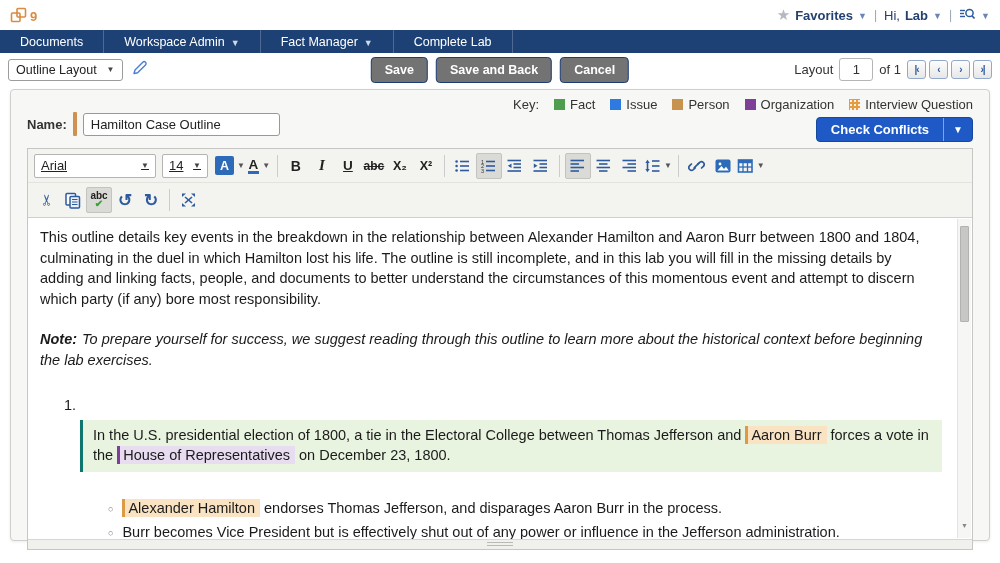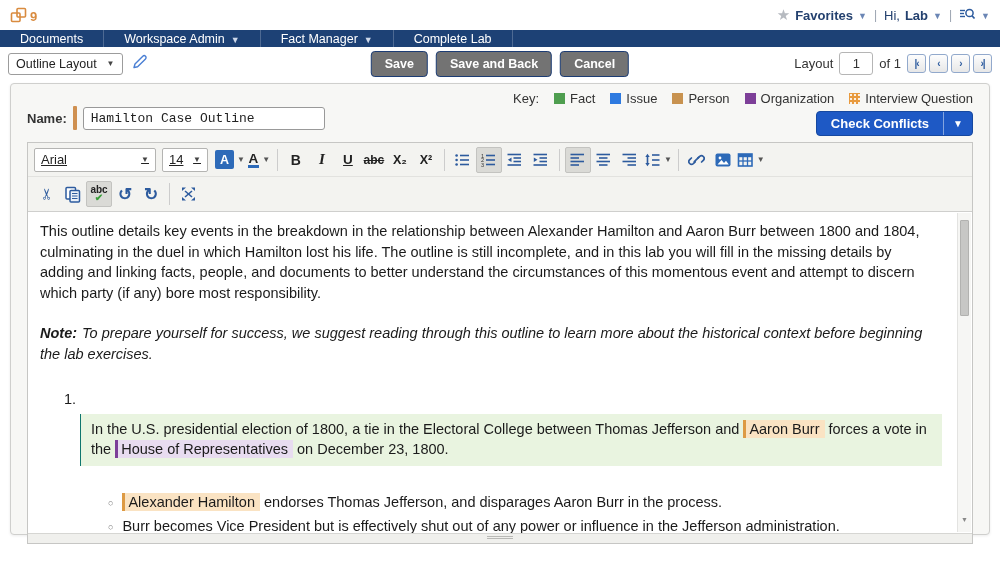--- a/index.html
+++ b/index.html
@@ -11,21 +11,21 @@
   .logo-wrap { display:flex; align-items:flex-end; margin-right:6px; }
   .ws-num { color:#d98b3f; font-size:13px; font-weight:700; margin-left:1px; }
   .app-title { color:#24416f; font-size:15px; margin-left:6px; letter-spacing:.2px; }
   .header-right { margin-left:auto; display:flex; align-items:center; gap:5px; font-size:13px; color:#24416f; }
   .star { color:#b6bac0; font-size:15px; }
   .hdr-bold { font-weight:700; color:#24416f; }
   .hdr-sep { color:#9aa3b0; font-size:12px; margin:0 2px; }
   .chev { color:#6b86b5; font-size:9px; transform:translateY(1px); display:inline-block; }
 
   
-  .navbar { height:17px; background:#1d4175; display:flex; align-items:stretch; }
+  .navbar { height:23px; background:#1d4175; display:flex; align-items:stretch; }
   .nav-item { display:flex; align-items:center; gap:6px; color:#fff; font-size:12.5px; padding:0 20px; border-right:1px solid rgba(255,255,255,.22); cursor:pointer; }
   .nav-item .chev { color:#cdd8ea; }
 
   
   .action-bar { height:33px; position:relative; display:flex; align-items:center; padding:0 8px; background:#fff; }
   .layout-select { display:flex; align-items:center; gap:10px; border:1px solid #9c9c9c; border-radius:3px; background:#fff; padding:3px 7px; font-size:12.5px; color:#222; cursor:pointer; }
   .sel-arrow { font-size:8px; color:#444; }
   .pencil { margin-left:8px; cursor:pointer; }
   .center-btns { position:absolute; left:50%; transform:translateX(-50%); display:flex; gap:8px; }
   .btn-navy { background:#737373; border:1px solid #1c3c74; color:#fff; font-size:12.5px; font-weight:700; padding:5px 13px; border-radius:4px; cursor:pointer; font-family:inherit; }
@@ -33,21 +33,21 @@
   .record-input { width:34px; height:23px; border:1px solid #b5b5b5; border-radius:3px; text-align:center; font-size:13px; color:#333; font-family:inherit; }
   .rec-btns { display:flex; gap:3px; }
   .rec-btn { width:19px; height:19px; border:1px solid #92a9cc; border-radius:3px; background:linear-gradient(#fdfdfd,#e7e7e7); color:#2d5b9e; font-size:10px; font-weight:700; display:flex; align-items:center; justify-content:center; cursor:pointer; letter-spacing:-1px; padding:0; font-family:inherit; }
 
   
   .panel { margin:3px 10px 0; height:452px; border:1px solid #cfcfcd; border-radius:4px; background:#f7f7f5; box-shadow:0 1px 3px rgba(0,0,0,.08); }
   .panel-top { display:flex; justify-content:space-between; padding:4px 16px 2px; }
   .name-group { display:flex; align-items:center; gap:6px; margin-top:12px; }
   .name-label { font-size:13px; font-weight:700; color:#333; }
   .name-accent { width:4px; height:24px; background:#cf9050; border-radius:1px; }
-  .name-input { width:242px; height:23px; border:1px solid #999; border-radius:3px; padding:0 7px; font-size:13px; color:#222; font-family:Liberation Mono, monospace; background:#fff; }
+  .name-input { width:197px; height:23px; border:1px solid #999; border-radius:3px; padding:0 7px; font-size:13px; color:#222; font-family:Liberation Sans, sans-serif; background:#fff; }
   .right-col { display:flex; flex-direction:column; align-items:flex-end; }
   .key-row { display:flex; align-items:center; gap:15px; font-size:13px; color:#333; margin-top:3px; }
   .key-item { display:flex; align-items:center; gap:5px; }
   .swatch { width:11px; height:11px; display:inline-block; }
   .swatch.dotted { background-image:radial-gradient(rgba(255,255,255,.85) 26%, transparent 30%); background-size:4px 4px; }
   .conflicts-btn { margin-top:5px; display:flex; align-items:stretch; background:#1e59c5; border:1px solid #1648a0; border-radius:4px; overflow:hidden; cursor:pointer; }
   .conflicts-main { color:#fff; font-size:13px; font-weight:700; padding:4px 14px; }
   .conflicts-chev { border-left:1px solid rgba(255,255,255,.45); color:#fff; font-size:10px; display:flex; align-items:center; padding:0 9px; }
 
   
@@ -76,21 +76,21 @@
   .spell .abc { font-size:10px; font-weight:700; color:#222; }
   .spell .chk { font-size:10px; color:#3a9e3a; font-weight:700; }
 
   
   .content { position:relative; background:#fff; border-top:1px solid #cfcfcd; height:322px; overflow:hidden; padding:9px 28px 0 12px; font-size:14.5px; line-height:20.5px; color:#1b1b1b; }
   .note-line { margin-top:20px; }
   .note-label { font-weight:700; font-style:italic; }
   .note-text { font-style:italic; margin-left:5px; }
   .num-item { margin-left:24px; }
   .item1 { margin-top:25px; }
-  .fact-block { margin:4px 2px 0 16px; background:#e9f4e0; border-left:1px solid #0f766e; padding:5px 10px 6px; }
+  .fact-block { margin:4px 2px 0 16px; background:#e9f4e0; border-left:3px solid #0f766e; padding:5px 10px 6px; }
   .hl { padding:1px 5px 1px 3px; }
   .hl-person { background:#fae3c3; border-left:3px solid #dd9a44; }
   .hl-org { background:#e8dcf0; border-left:3px solid #7d3f98; }
   .sub-list { margin:26px 0 0 68px; }
   .sub-item { display:flex; align-items:baseline; gap:9px; margin-top:2px; }
   .circ { color:#777; font-size:9px; flex:none; transform:translateY(-1px); }
 
   
   .vscroll { position:absolute; top:1px; right:1px; bottom:1px; width:14px; background:#f6f6f4; border-left:1px solid #e3e3e1; }
   .vthumb { position:absolute; top:7px; left:2px; width:9px; height:96px; background:#c7c7c5; border:1px solid #b2b2b0; border-radius:1px; }

